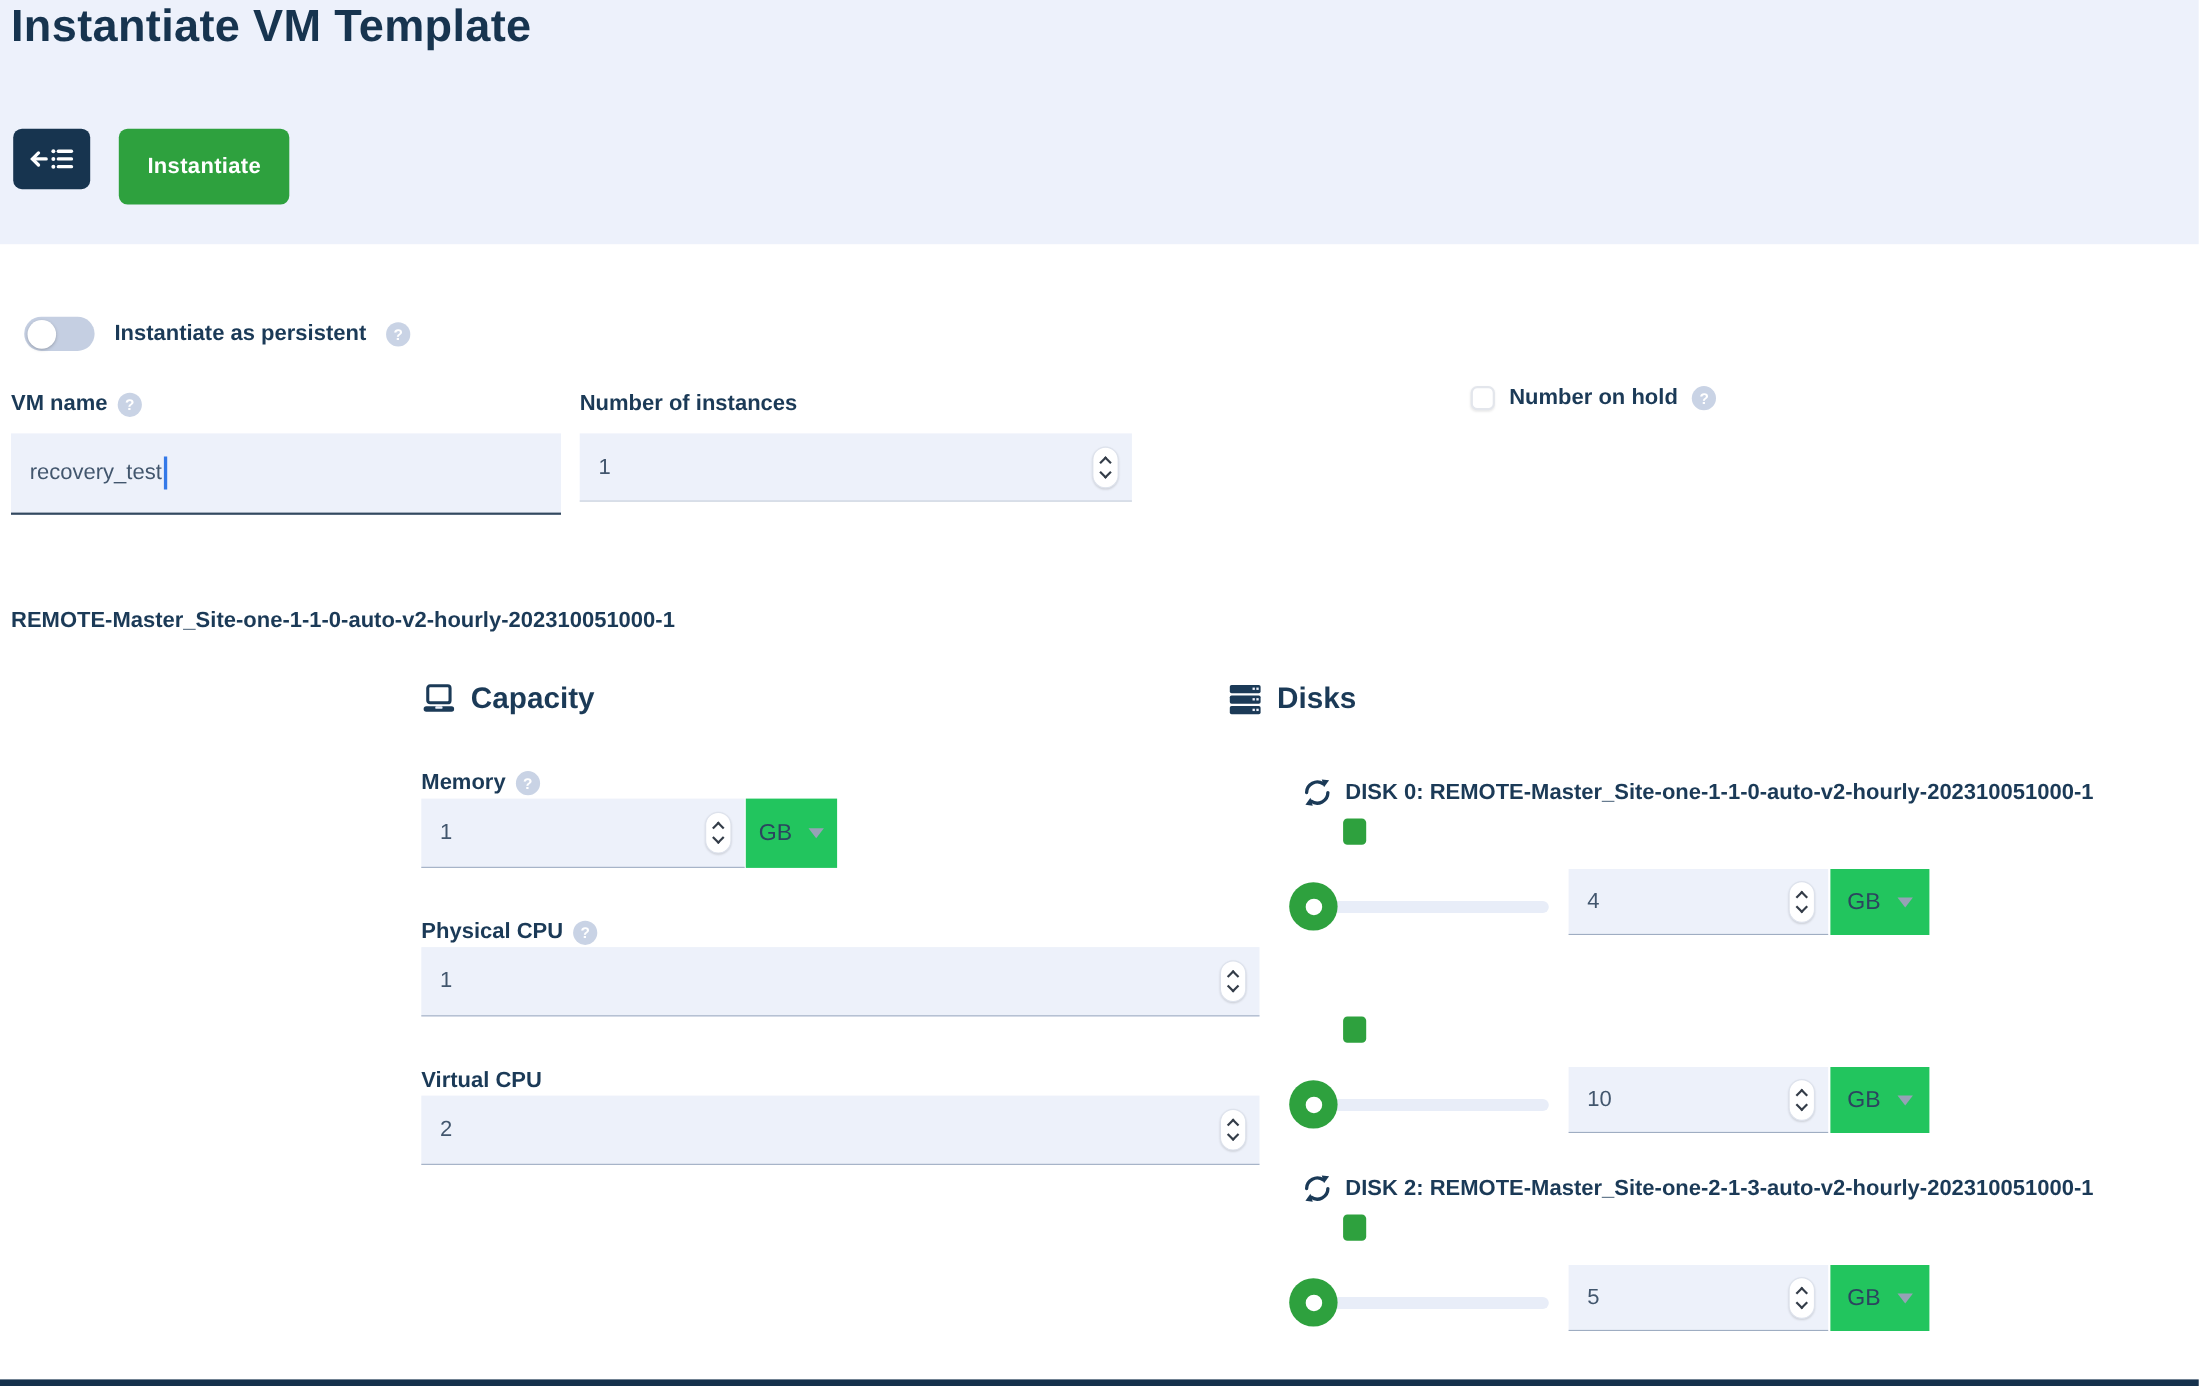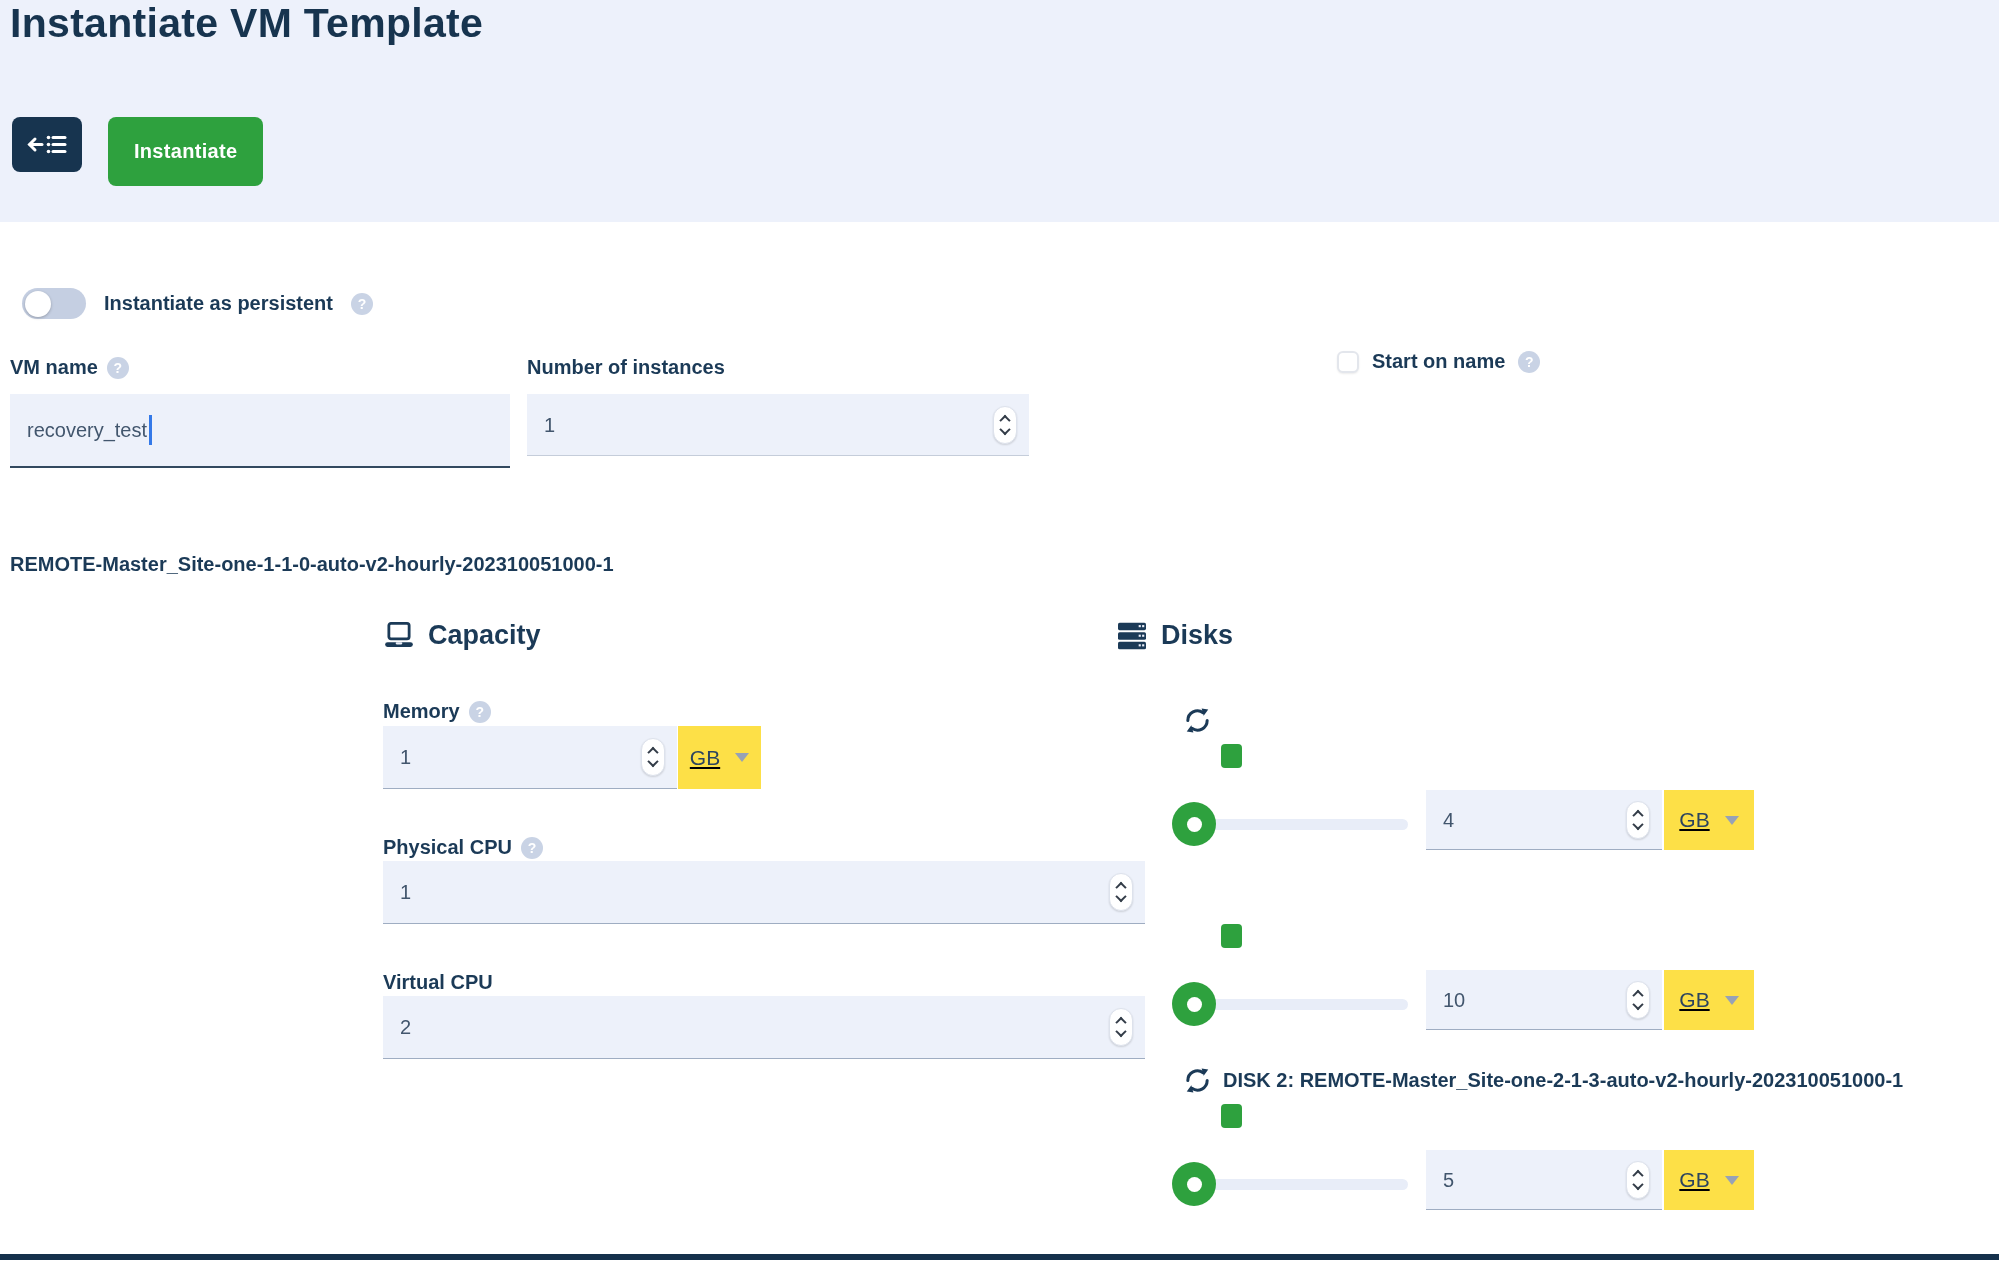--- a/index.html
+++ b/index.html
@@ -33,21 +33,21 @@
   .text-input{position:absolute;left:10px;top:394px;width:500px;height:74px;background:#edf1fa;border-bottom:2px solid #33495f;cursor:text;}
   .input-value{position:absolute;left:17px;top:50%;transform:translateY(-50%);font-size:20px;color:#42566d;white-space:nowrap;}
   .caret{position:absolute;top:50%;transform:translateY(-50%);width:3px;height:30px;background:#3479e8;}
   .num-input{position:relative;background:#edf1fa;border-bottom:1px solid #9fadc2;cursor:text;}
   .num-input.light{border-bottom:1px solid #c5cdda;}
   .instances-input{position:absolute;left:527px;top:394px;width:502px;height:62px;}
   .spin{position:absolute;right:12px;top:50%;transform:translateY(-50%);width:24px;height:38px;background:#fff;border:1px solid #dde2ec;border-radius:12px;box-shadow:0 1px 2px rgba(0,0,0,.14);display:flex;flex-direction:column;align-items:center;justify-content:center;gap:4px;cursor:pointer;}
   .chev{width:8px;height:8px;border-left:2.4px solid #333c48;border-top:2.4px solid #333c48;flex:0 0 auto;}
   .chev.up{transform:rotate(45deg) translate(1px,1px);}
   .chev.down{transform:rotate(225deg) translate(1px,1px);}
-  .unit-select{position:relative;background:#fde047;display:flex;align-items:center;justify-content:center;gap:15px;cursor:pointer;text-decoration:underline;}
+  .unit-select{position:relative;background:#22c55e;display:flex;align-items:center;justify-content:center;gap:15px;cursor:pointer;}
   .unit-text{font-size:21px;color:#2c445f;}
   .tri-down{width:0;height:0;border-left:7px solid transparent;border-right:7px solid transparent;border-top:9px solid #96a2b6;}
 
   
   .template-name{position:absolute;left:10px;top:553px;font-size:20px;font-weight:700;color:#1b3a57;white-space:nowrap;}
 
   
   .cap-head{position:absolute;left:383px;top:620px;}
   .mem-label{position:absolute;left:383px;top:700px;text-align:right;}
   .mem-control{position:absolute;left:383px;top:726px;display:flex;gap:1px;}
@@ -110,21 +110,21 @@
     <span class="help"></span>
   </div>
 
   <div class="field-label vmname-label">
     <span>VM name</span>
     <span class="help"></span>
   </div>
   <div class="field-label instances-label">Number of instances</div>
   <div class="hold-row">
     <div class="checkbox"></div>
-    <div class="field-label">Start on name</div>
+    <div class="field-label">Number on hold</div>
     <span class="help"></span>
   </div>
 
   <div class="text-input">
     <span class="input-value" id="vmname-value">recovery_test</span>
     <span class="caret" id="vmname-caret" style="left: 139.062px;"></span>
   </div>
 
   <div class="num-input light instances-input">
     <span class="input-value">1</span>
@@ -214,20 +214,21 @@
     <div class="disk-row" style="top: 700px;">
       <div class="disk-head">
         <span>
           <svg width="29" height="29" viewBox="0 0 24 24" fill="none">
             <path d="M20 12a8 8 0 0 1-12.6 6.5" stroke="#1b3a57" stroke-width="2.5" stroke-linecap="round"></path>
             <path d="M4 12A8 8 0 0 1 16.6 5.5" stroke="#1b3a57" stroke-width="2.5" stroke-linecap="round"></path>
             <polygon points="8.6,21.9 3.1,21.2 6.9,15.9" fill="#1b3a57"></polygon>
             <polygon points="15.4,2.1 20.9,2.8 17.1,8.1" fill="#1b3a57"></polygon>
           </svg>
         </span>
+        <span class="disk-label">DISK 0: REMOTE-Master_Site-one-1-1-0-auto-v2-hourly-202310051000-1</span>
       </div>
       <div class="disk-square"></div>
       <div class="track"></div>
       <div class="thumb">
           <div class="thumb-hole"></div>
         </div>
       <div class="disk-size">
         <div class="num-input">
           <span class="input-value">4</span>
           <span class="spin">

